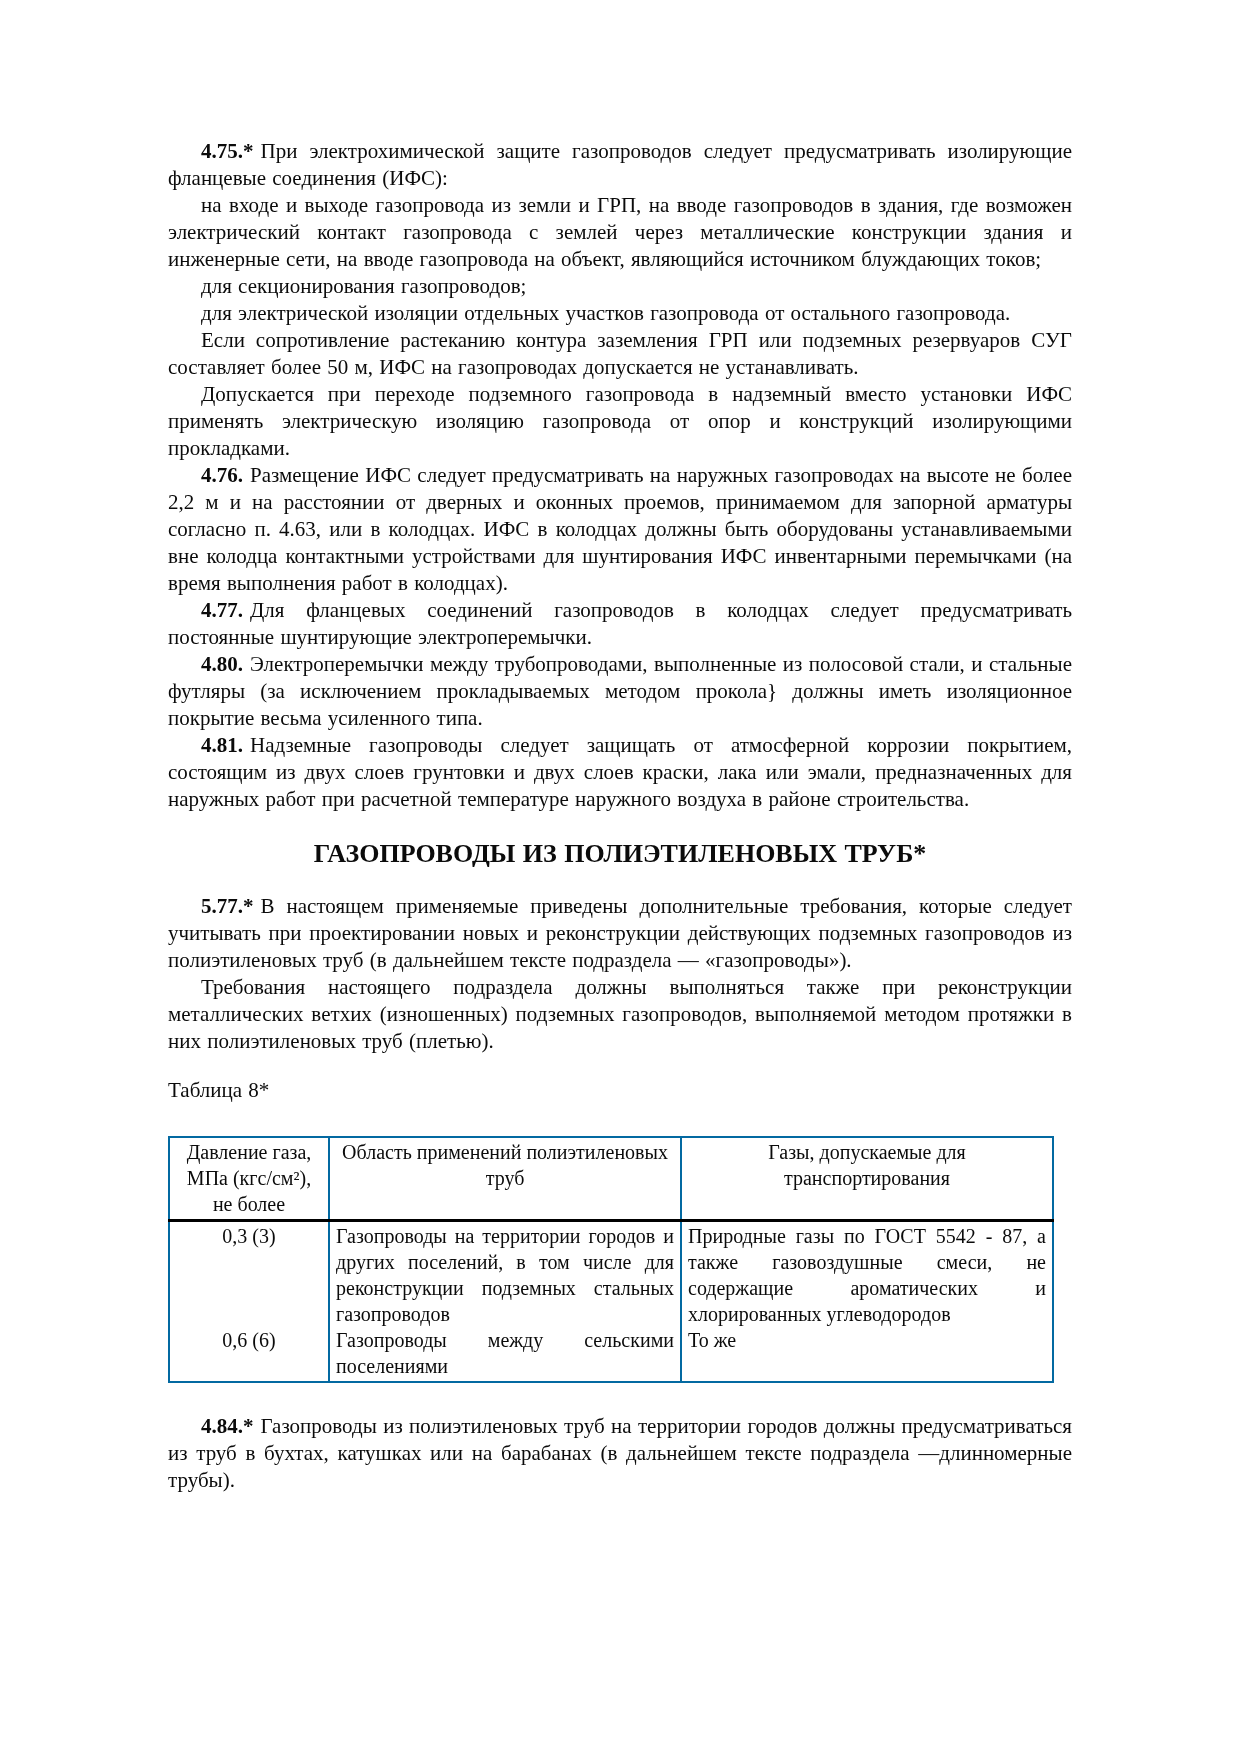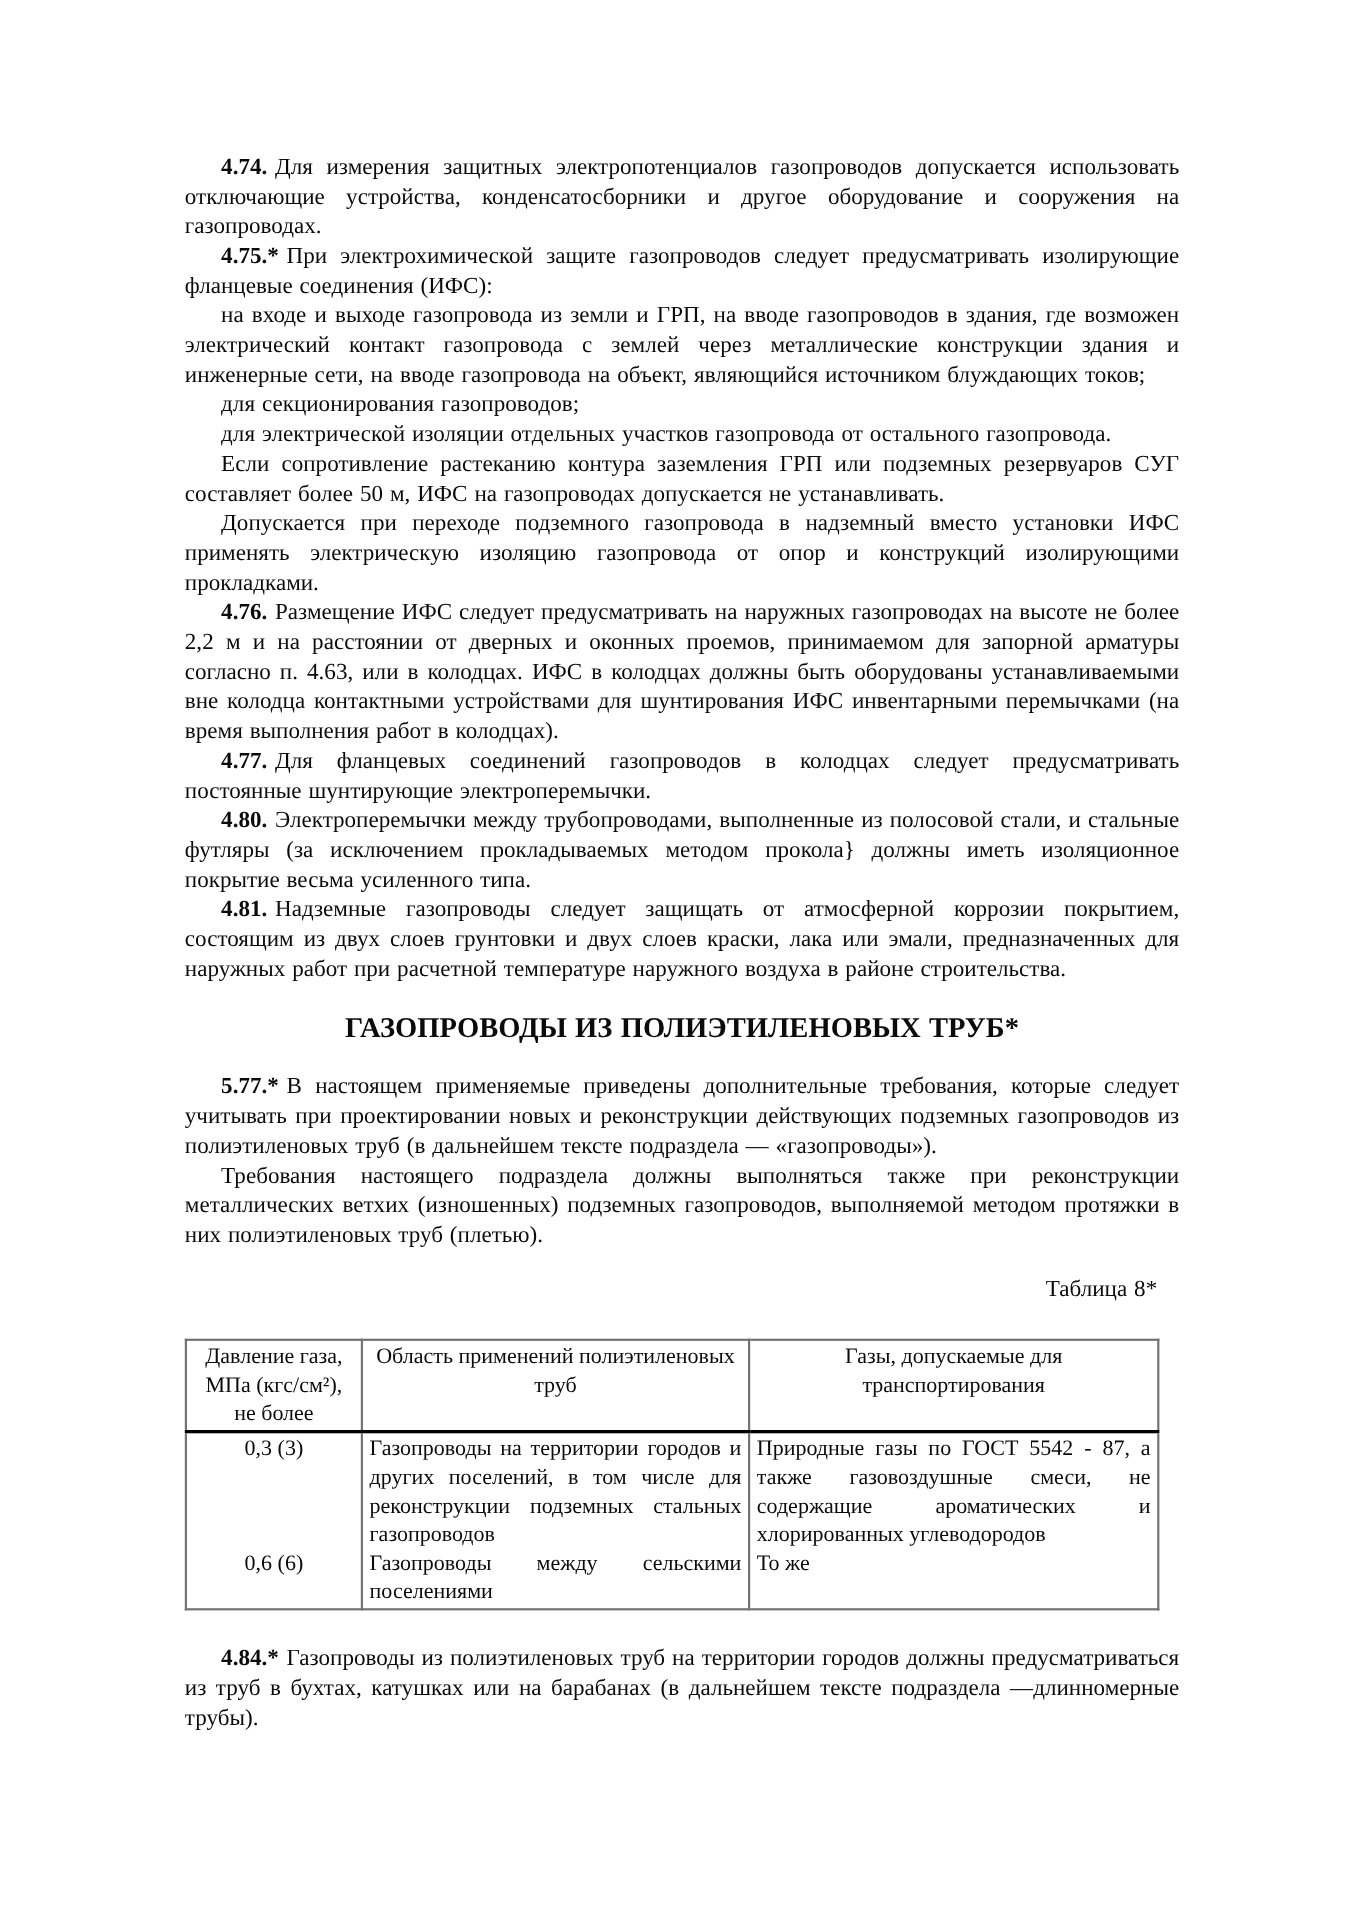--- a/index.html
+++ b/index.html
@@ -30,33 +30,32 @@
   .pnum:empty { display: none; margin: 0; }
   .section-heading {
     margin: 27px 0 26px 0;
     text-align: center;
     font-weight: bold;
     font-size: 26px;
     text-indent: 0;
   }
   .table-caption {
     margin: 22px 20px 32px 0;
-    text-align: right;
     text-indent: 0;
   }
   table.t8 {
     border-collapse: collapse;
     width: 884px;
     font-size: 20px;
     line-height: 26px;
     margin: 0 0 30px 0;
     table-layout: fixed;
   }
   table.t8 th, table.t8 td {
-    border: 2px solid #737373;
+    border: 2px solid #0369a1;
     vertical-align: top;
     padding: 1px 6px 2px 6px;
   }
   table.t8 th {
     font-weight: normal;
     text-align: center;
     border-bottom: 3px solid #000;
   }
   col.c1 { width: 160px; }
   col.c2 { width: 352px; }
@@ -64,21 +63,20 @@
   td .entry-first { min-height: 104px; }
   td.cell-pressure { text-align: center; }
   td.cell-application, td.cell-gases { text-align: justify; }
   .bottom-block { margin-top: 0; }
 </style>
 </head>
 <body>
 
 <div class="page-content">
 
-  <p class="para"><b class="pnum">4.74.</b><span>Для измерения защитных электропотенциалов газопроводов допускается использовать отключающие устройства, конденсатосборники и другое оборудование и сооружения на газопроводах.</span></p>
   <p class="para"><b class="pnum">4.75.*</b><span>При электрохимической защите газопроводов следует предусматривать изолирующие фланцевые соединения (ИФС):</span></p>
   <p class="para"><span>на входе и выходе газопровода из земли и ГРП, на вводе газопроводов в здания, где возможен электрический контакт газопровода с землей через металлические конструкции здания и инженерные сети, на вводе газопровода на объект, являющийся источником блуждающих токов;</span></p>
   <p class="para"><span>для секционирования газопроводов;</span></p>
   <p class="para"><span>для электрической изоляции отдельных участков газопровода от остального газопровода.</span></p>
   <p class="para"><span>Если сопротивление растеканию контура заземления ГРП или подземных резервуаров СУГ составляет более 50 м, ИФС на газопроводах допускается не устанавливать.</span></p>
   <p class="para"><span>Допускается при переходе подземного газопровода в надземный вместо установки ИФС применять электрическую изоляцию газопровода от опор и конструкций изолирующими прокладками.</span></p>
   <p class="para"><b class="pnum">4.76.</b><span>Размещение ИФС следует предусматривать на наружных газопроводах на высоте не более 2,2 м и на расстоянии от дверных и оконных проемов, принимаемом для запорной арматуры согласно п. 4.63, или в колодцах. ИФС в колодцах должны быть оборудованы устанавливаемыми вне колодца контактными устройствами для шунтирования ИФС инвентарными перемычками (на время выполнения работ в колодцах).</span></p>
   <p class="para"><b class="pnum">4.77.</b><span>Для фланцевых соединений газопроводов в колодцах следует предусматривать постоянные шунтирующие электроперемычки.</span></p>
   <p class="para"><b class="pnum">4.80.</b><span>Электроперемычки между трубопроводами, выполненные из полосовой стали, и стальные футляры (за исключением прокладываемых методом прокола} должны иметь изоляционное покрытие весьма усиленного типа.</span></p>
   <p class="para"><b class="pnum">4.81.</b><span>Надземные газопроводы следует защищать от атмосферной коррозии покрытием, состоящим из двух слоев грунтовки и двух слоев краски, лака или эмали, предназначенных для наружных работ при расчетной температуре наружного воздуха в районе строительства.</span></p>

